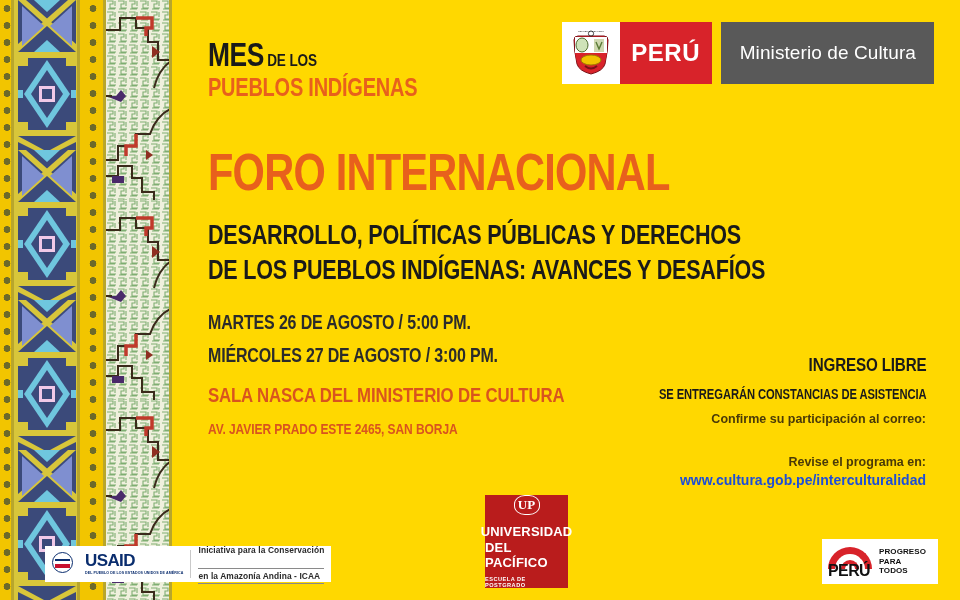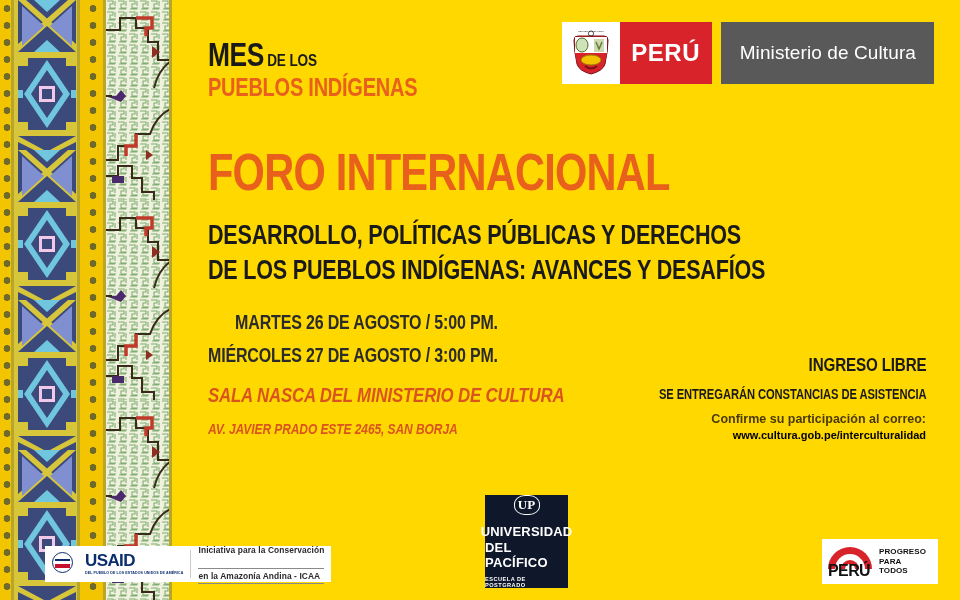--- a/index.html
+++ b/index.html
@@ -50,37 +50,37 @@
          font-size:52px;font-weight:bold;line-height:.95;white-space:nowrap;
          letter-spacing:-1px;}
 
   #subtitle{position:absolute;left:36px;top:218px;color:#1a1a1a;
             font-size:27px;font-weight:bold;line-height:1.28;white-space:nowrap;
             letter-spacing:-.3px;}
 
   
   #dates{position:absolute;left:36px;top:306px;color:#2b2b2b;
          font-size:20px;font-weight:bold;line-height:1.65;white-space:nowrap;
-         letter-spacing:-.2px;text-align:right;}
-
-  
-  #venue{position:absolute;left:36px;top:381px;color:#D9541E;white-space:nowrap;font-style:italic;}
+         letter-spacing:-.2px;}
+
+  
+  #venue{position:absolute;left:36px;top:381px;color:#D9541E;white-space:nowrap;}
   #venue-hall{font-size:21px;font-weight:bold;letter-spacing:-.2px;line-height:1.3;}
   #venue-address{font-size:15px;font-weight:bold;letter-spacing:-.1px;
                  line-height:1.3;margin-top:11px;}
 
   
   #info{position:absolute;right:34px;top:355px;text-align:right;white-space:nowrap;}
   #info-free{color:#1a1a1a;font-size:19px;font-weight:bold;letter-spacing:-.2px;line-height:1;}
   #info-cert{color:#1a1a1a;font-size:14px;font-weight:bold;letter-spacing:-.1px;
              line-height:1;margin-top:13px;}
   #info-confirm{color:#4a3a08;font-size:12.5px;font-weight:bold;line-height:1.35;margin-top:10px;}
   #info-email{color:#2e2405;font-size:12.5px;font-weight:bold;line-height:1.35;}
   #info-prog{color:#4a3a08;font-size:12.5px;font-weight:bold;line-height:1.35;margin-top:26px;}
-  #info-url{color:#000000;font-size:11px;font-weight:bold;line-height:1.35;text-align:right;}
+  #info-url{color:#1d4ed8;font-size:14px;font-weight:bold;line-height:1.35;text-align:right;}
 
   
   #mincul{position:absolute;right:26px;top:22px;height:62px;display:flex;align-items:stretch;}
   #mincul-shield{width:58px;background:#fff;display:flex;align-items:center;justify-content:center;}
   #mincul-peru{width:92px;background:#D8232A;display:flex;align-items:center;justify-content:center;
                color:#fff;font-size:24px;font-weight:bold;letter-spacing:.5px;}
   #mincul-gap{width:9px;background:#FFD800;}
   #mincul-name{background:#595959;color:#fff;display:flex;align-items:center;
                padding:0 18px 0 19px;font-size:19px;letter-spacing:.1px;}
 
@@ -95,21 +95,21 @@
   #usaid-wordblock{line-height:1;}
   #usaid-word{font-size:17px;font-weight:bold;color:#0a2d6e;letter-spacing:-.6px;display:block;}
   #usaid-sub{font-size:3.6px;font-weight:bold;color:#0a2d6e;letter-spacing:.1px;
              display:block;margin-top:1.5px;line-height:1.35;}
   #usaid-div{width:1px;align-self:stretch;background:#c9c9c9;margin:4px 7px;}
   #icaa{line-height:1.5;}
   #icaa-l1,#icaa-l2{font-size:8.4px;font-weight:bold;color:#2a2a2a;display:block;letter-spacing:.1px;}
   #icaa-l1{border-bottom:.7px solid #8a8a8a;padding-bottom:11px;}
   #icaa-l2{border-bottom:.7px solid #8a8a8a;padding-top:1px;}
 
-  #up{position:absolute;left:485px;bottom:12px;width:83px;height:93px;background:#0f172a;
+  #up{position:absolute;left:485px;bottom:12px;width:83px;height:93px;background:#b91c1c;
       display:flex;flex-direction:column;align-items:center;justify-content:space-between;}
   #up-crest{width:24px;height:30px;border:1.5px solid #fff;border-radius:11px/9px;
             position:relative;margin-bottom:9px;display:flex;align-items:center;justify-content:center;
             color:#fff;font-size:13px;font-weight:bold;font-family:"Liberation Serif",serif;}
   #up-l1,#up-l2{color:#fff;font-size:13px;font-weight:bold;letter-spacing:.2px;line-height:1.2;}
   #up-l3{color:#fff;font-size:5.6px;font-weight:bold;letter-spacing:.5px;margin-top:5px;}
 
   #marca{position:absolute;right:22px;bottom:16px;background:#fff;width:116px;height:45px;
          display:flex;align-items:center;padding:0 6px;box-sizing:border-box;}
   #marca-sym{width:44px;height:30px;position:relative;flex:none;}
@@ -233,20 +233,21 @@
 
     <div id="venue">
       <div id="venue-hall" class="cond">SALA NASCA DEL MINISTERIO DE CULTURA</div>
       <div id="venue-address" class="cond">AV. JAVIER PRADO ESTE 2465, SAN BORJA</div>
     </div>
 
     <div id="info">
       <div id="info-free" class="cond" style="transform-origin:right center">INGRESO LIBRE</div>
       <div id="info-cert" class="cond" style="transform-origin:right center">SE ENTREGARÁN CONSTANCIAS DE ASISTENCIA</div>
       <div id="info-confirm">Confirme su participación al correo:</div>
+      <div id="info-prog">Revise el programa en:</div>
       <div id="info-url">www.cultura.gob.pe/interculturalidad</div>
     </div>
   </div>
 
   <div id="mincul">
     <div id="mincul-shield">
       <svg width="40" height="46" viewBox="0 0 40 46" aria-hidden="true">
         <path d="M6 34 Q3 20 3 10 Q3 6 7 6 L33 6 Q37 6 37 10 Q37 20 34 34 Q32 41 20 44 Q8 41 6 34 Z" fill="#D8232A" stroke="#7a1117" stroke-width="1"></path>
         <path d="M4 7 L20 7 L20 23 L4 23 Z" fill="#ffffff"></path>
         <path d="M20 7 L36 7 L36 23 L20 23 Z" fill="#ffffff"></path>

